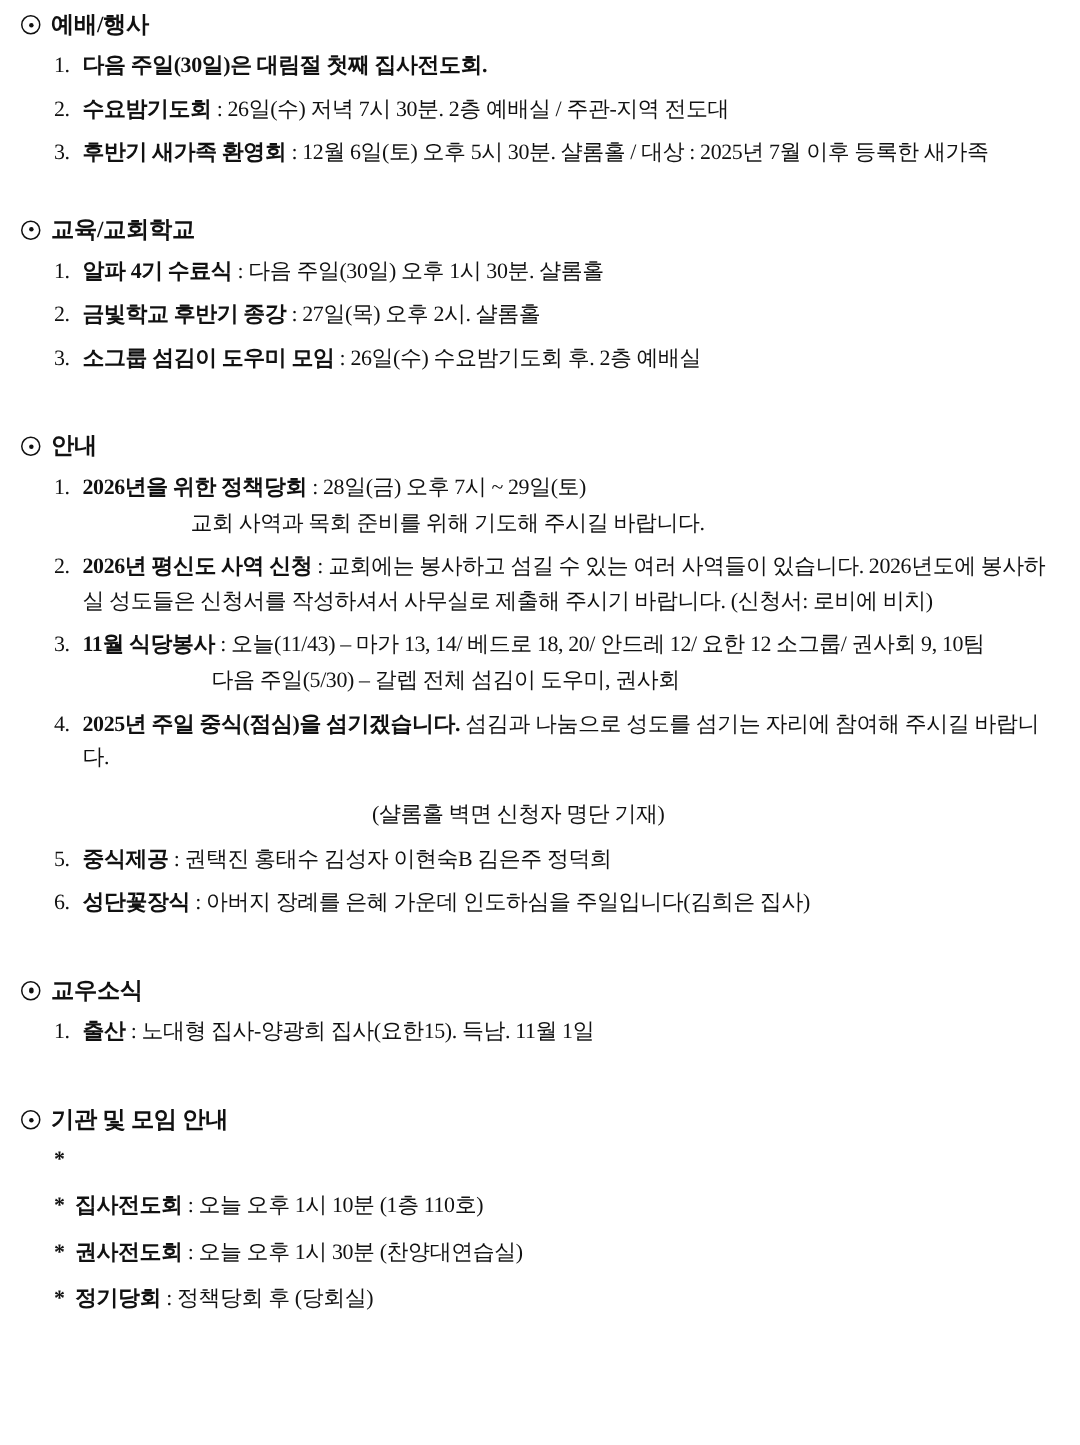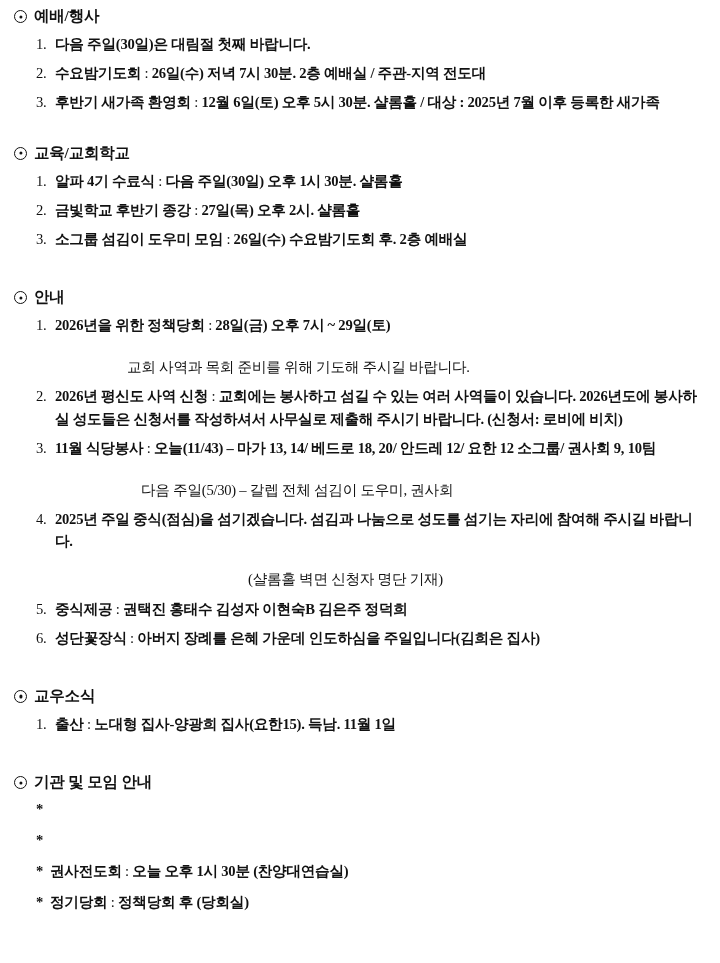--- a/index.html
+++ b/index.html
@@ -79,25 +79,25 @@
   ol.items > li .body {
     flex: 1 1 auto;
   }
   .lead {
     font-weight: bold;
   }
   .sep {
     font-weight: normal;
   }
   .rest {
-    font-weight: bold;
+    font-weight: normal;
   }
   .subline {
     display: block;
-    margin-top: 20px;
+    margin-top: 2px;
   }
   .indent-1 {
     padding-left: 72px;
   }
   .indent-2 {
     padding-left: 86px;
   }
   .center-note {
     display: block;
     margin-top: 16px;
@@ -134,21 +134,21 @@
 
   <div class="section">
     <div class="sec-head">
       <span class="bullet"></span>
       <span>예배/행사</span>
     </div>
     <ol class="items">
       <li>
         <span class="num">1.</span>
         <span class="body">
-          <span class="lead">다음 주일(30일)은 대림절 첫째 바랍니다.</span><span class="sep"></span><span class="rest"></span>
+          <span class="lead">다음 주일(30일)은 대림절 첫째 집사전도회.</span><span class="sep"></span><span class="rest"></span>
         </span>
       </li>
       <li>
         <span class="num">2.</span>
         <span class="body">
           <span class="lead">수요밤기도회</span><span class="sep"> : </span><span class="rest">26일(수) 저녁 7시 30분. 2층 예배실 / 주관-지역 전도대</span>
         </span>
       </li>
       <li>
         <span class="num">3.</span>
@@ -261,20 +261,23 @@
     <div class="sec-head">
       <span class="bullet"></span>
       <span>기관 및 모임 안내</span>
     </div>
     <ul class="star-items">
       <li>
         <span class="star">*</span>
       </li>
       <li>
         <span class="star">*</span>
+        <span class="body">
+          <span class="lead">집사전도회</span><span class="sep"> : </span><span class="rest">오늘 오후 1시 10분 (1층 110호)</span>
+        </span>
       </li>
       <li>
         <span class="star">*</span>
         <span class="body">
           <span class="lead">권사전도회</span><span class="sep"> : </span><span class="rest">오늘 오후 1시 30분 (찬양대연습실)</span>
         </span>
       </li>
       <li>
         <span class="star">*</span>
         <span class="body">

